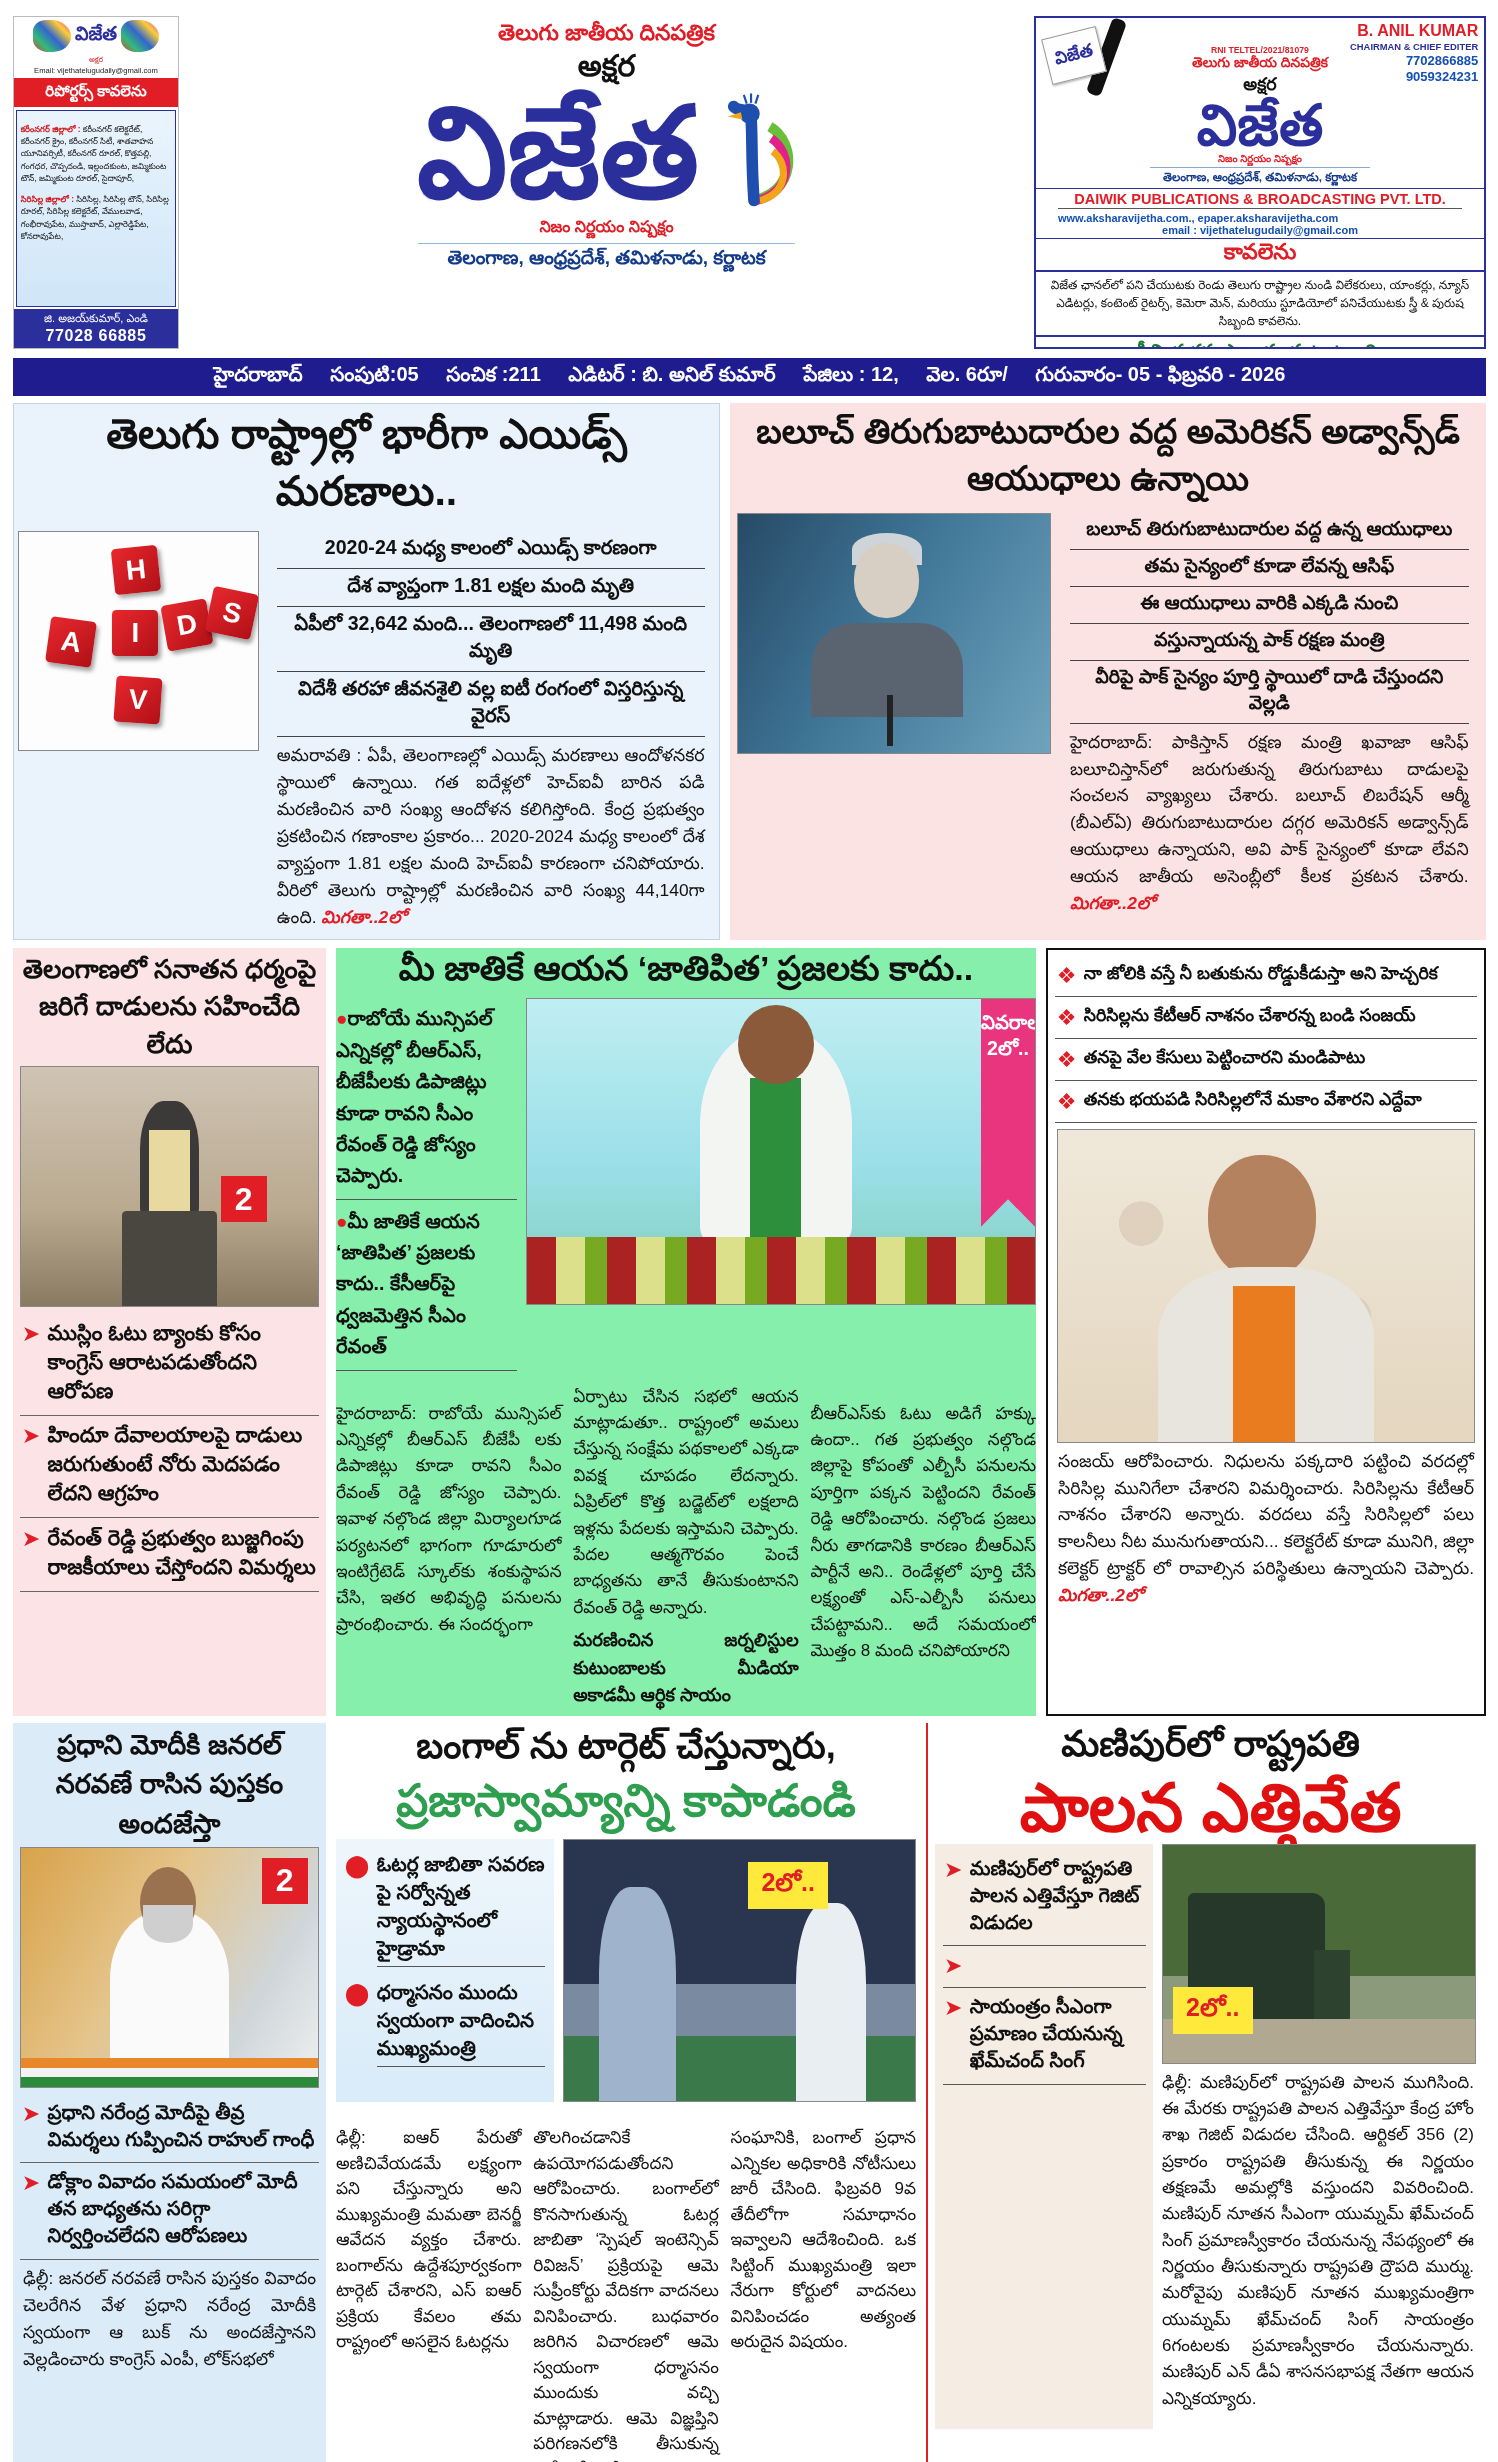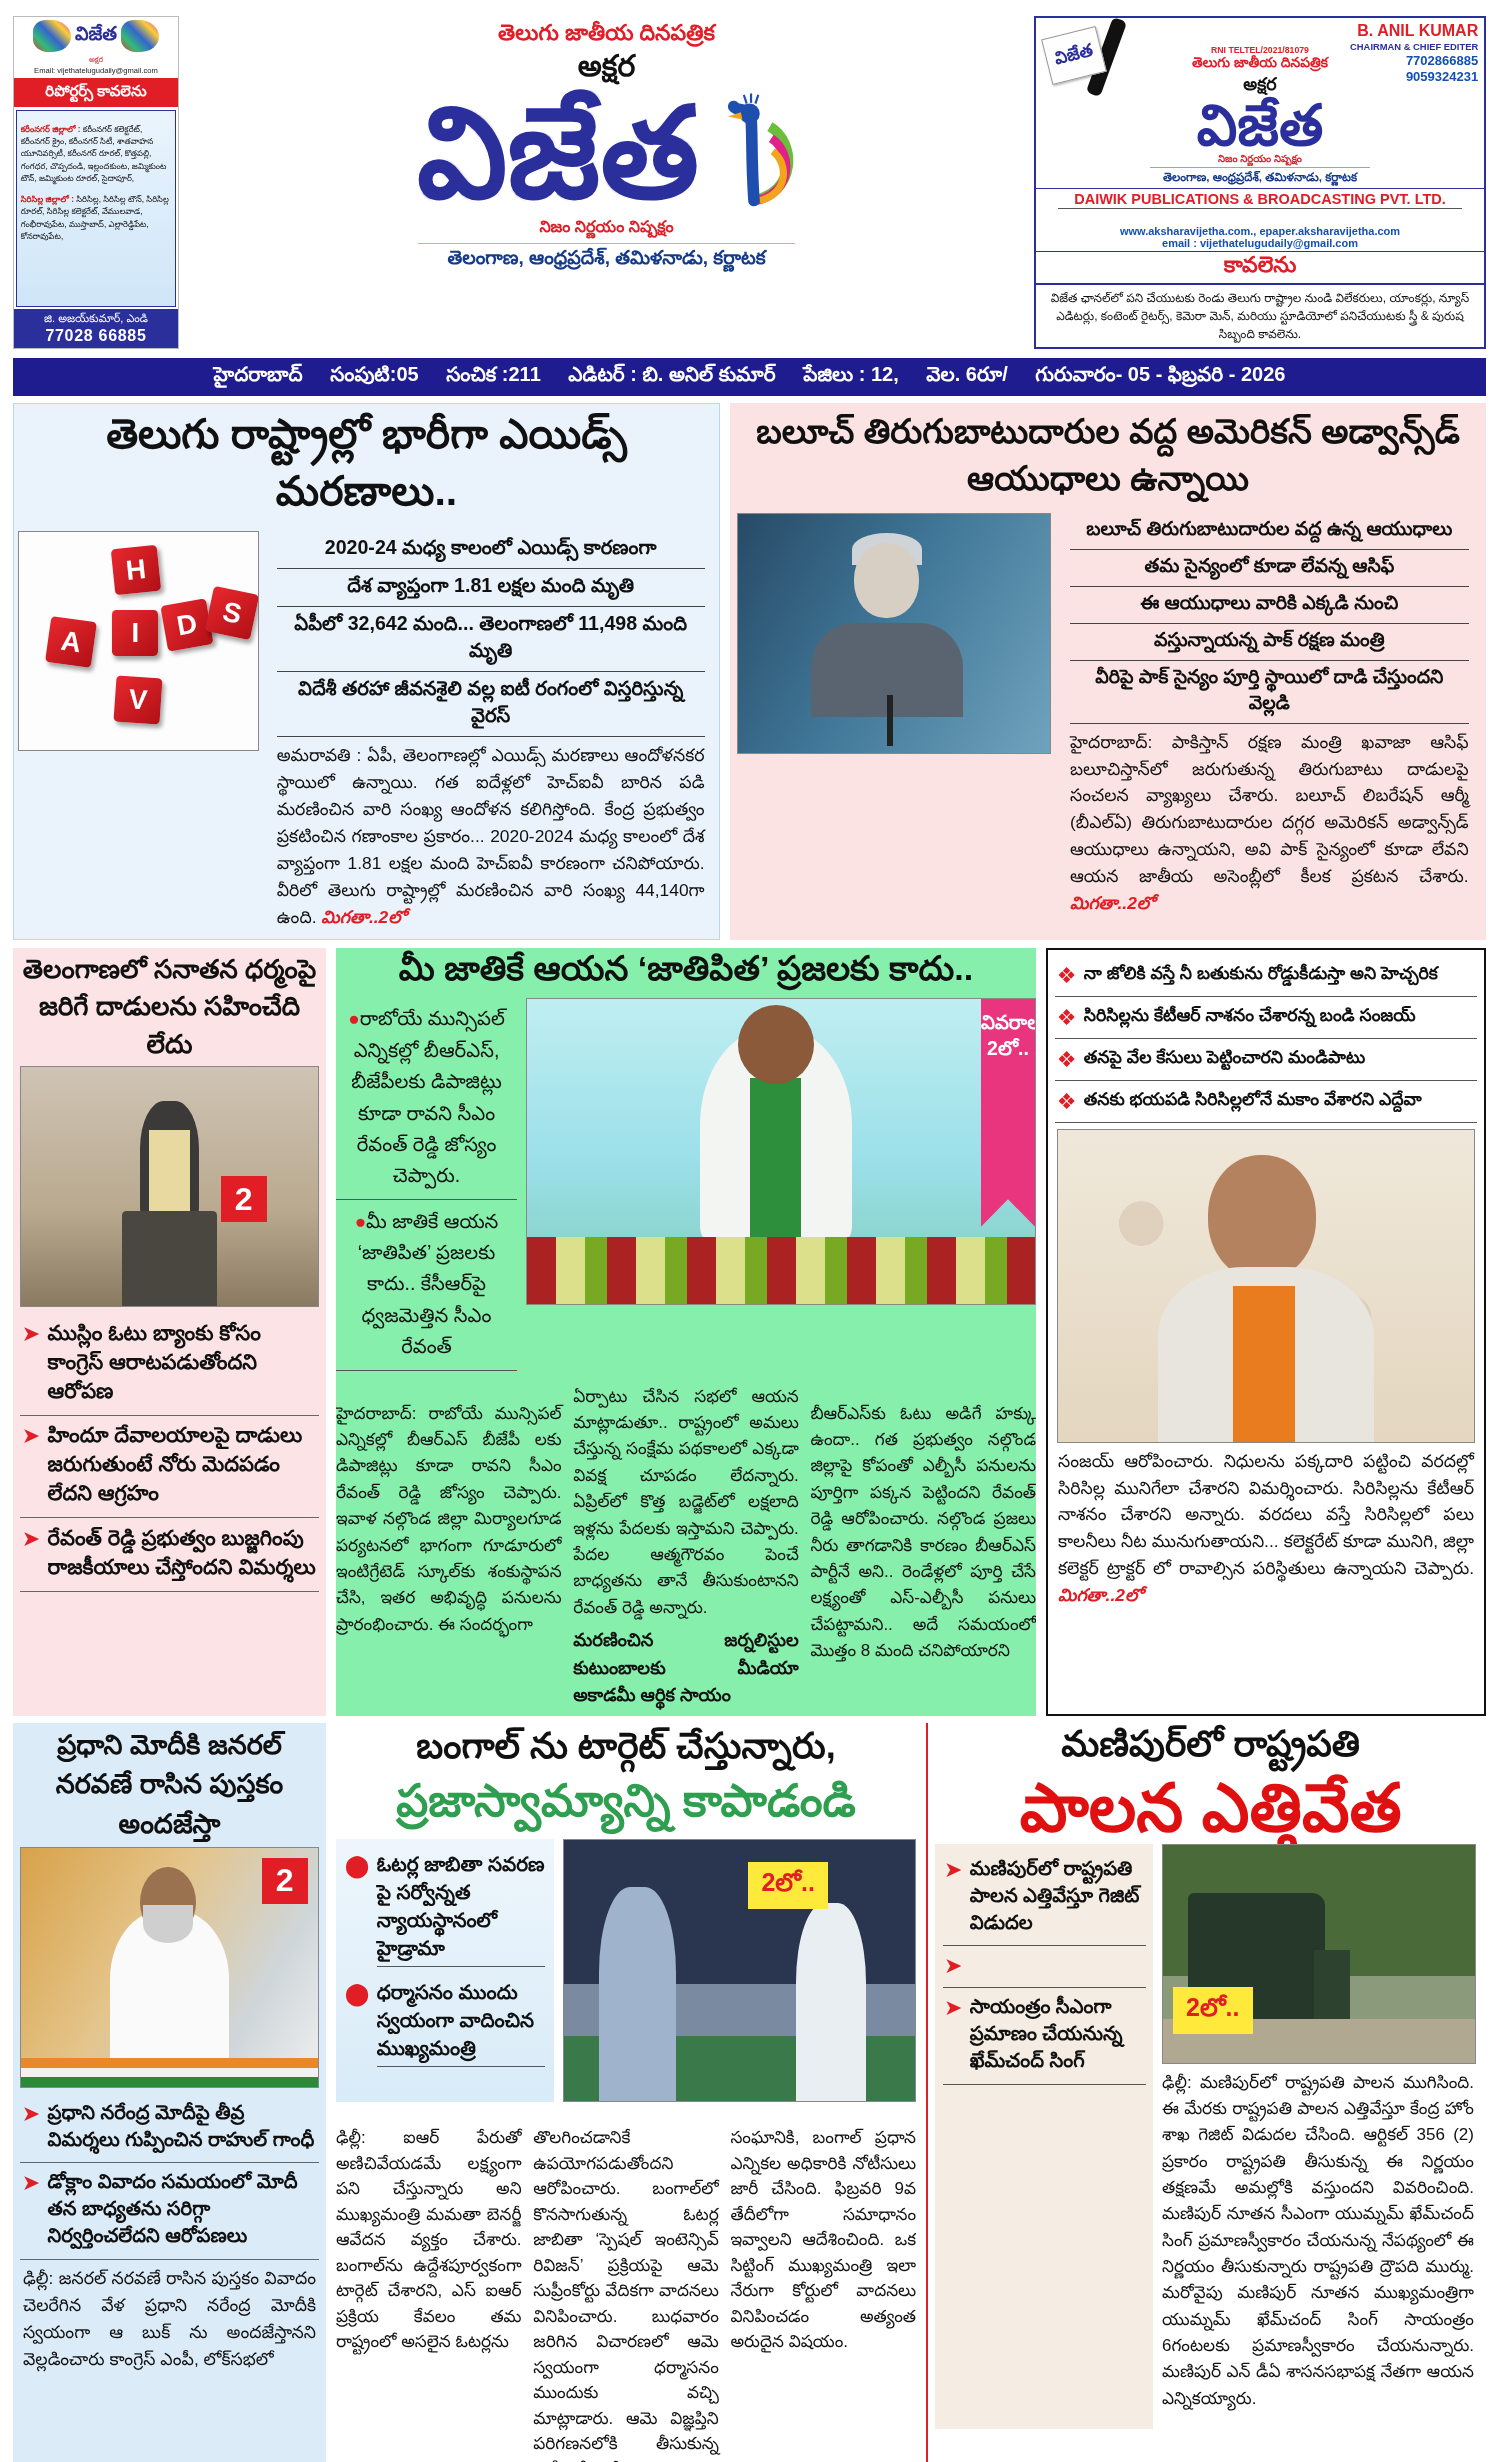--- a/index.html
+++ b/index.html
@@ -35,21 +35,21 @@
   .adr-owner .rl{color:#2b2f9c;font-weight:bold;font-size:9.4px;}
   .adr-owner .pp{color:#1450b4;font-weight:bold;font-size:13px;}
   .adr-center{text-align:center;margin-top:-46px;}
   .adr-rni{color:#e11d26;font-size:8.7px;font-weight:bold;}
   .adr-tag{color:#e11d26;font-weight:bold;font-size:13.8px;}
   .adr-prefix{font-weight:bold;font-size:17.4px;}
   .adr-title{color:#2b2f9c;font-weight:900;font-size:57px;line-height:.95;}
   .adr-motto{color:#e11d26;font-size:10px;font-weight:bold;margin-top:1.5px;}
   .adr-states{color:#143a8a;font-weight:bold;font-size:11.6px;border-top:0.7px solid #8ac;display:inline-block;padding:1.5px 13px 0;}
   .adr-daiwik{color:#e11d26;font-weight:bold;font-size:14.5px;text-align:center;border-top:1.5px solid #2b2f9c;margin-top:1.5px;padding-top:1.5px;}
-  .adr-web{color:#1450b4;font-weight:bold;font-size:11px;text-align:center;border-top:1.5px solid #555;margin:1.5px 22px 0;padding-top:16px;}
+  .adr-web{color:#1450b4;font-weight:bold;font-size:11px;border-top:1.5px solid #555;margin:1.5px 22px 0;padding-top:3px;}
   .adr-mail{color:#1450b4;font-weight:bold;font-size:11px;text-align:center;}
   .adr-kav{color:#e11d26;font-weight:900;font-size:22px;text-align:center;border-top:1.5px solid #2b2f9c;margin-top:1.5px;}
   .adr-body{border-top:2.2px solid #2b2f9c;font-size:12px;padding:4.4px 7.3px;text-align:center;line-height:1.5;}
   .adr-sen{border-top:2.2px solid #2b2f9c;color:#1c7a2e;font-weight:900;font-size:19.6px;text-align:center;padding-top:2.9px;}
   
   .datebar{background:#1f1c8f;color:#fff;display:flex;gap:27.6px;align-items:center;justify-content:center;font-weight:bold;font-size:20px;height:38px;margin:2.9px 13px;}
   
   main{display:block;padding:0 13px;}
   .row{display:flex;gap:10px;margin-top:7.3px;align-items:stretch;}
   .art{box-sizing:border-box;overflow:hidden;}
@@ -88,21 +88,21 @@
   .sanatana{flex:0 0 313px;background:#fbe3e6;}
   .sanatana h2{font-size:26px;line-height:1.45;}
   .san-photo{height:239px;margin:2.9px 7.3px;background:linear-gradient(180deg,#cfc4b4,#b9a98f 60%,#8a7a62);}
   .san-podium{position:absolute;left:34%;bottom:0;width:32%;height:40%;background:#4a4640;border-radius:4.4px 4.4px 0 0;}
   .san-man{position:absolute;left:40%;top:14%;width:20%;height:50%;background:#3c3a38;border-radius:40% 40% 10% 10%;}
   .san-scarf{position:absolute;left:43%;top:26%;width:14%;height:36%;background:#e8d9a0;}
   .kcr{flex:0 0 700px;background:#86efac;}
   .kcr-kicker{font-size:34px;text-align:center;font-weight:900;margin:1.5px 0;}
   .kcr-title{color:#232a96;font-size:52px;text-align:center;font-weight:900;letter-spacing:0.7px;margin:5.8px 0;}
   .kcr-flex{display:flex;gap:8.7px;}
-  .kcr-side{flex:0 0 181px;font-weight:normal;font-size:19.6px;line-height:1.6;text-align:center;}
+  .kcr-side{flex:0 0 181px;font-weight:bold;font-size:19.6px;line-height:1.6;}
   .kcr-side p{border-bottom:1.5px solid #555;padding-bottom:7.3px;margin:5.8px 0;}
   .dot{color:#e11d26;font-size:19px;}
   .kcr-photo{flex:1;height:305px;background:linear-gradient(180deg,#bfeef2 0%,#9adfe8 55%,#7fcdb7 100%);position:relative;}
   .rev-man{position:absolute;left:34%;top:10%;width:30%;height:70%;background:#f2f5f2;border-radius:45% 45% 8% 8%;}
   .rev-scarf{position:absolute;left:44%;top:26%;width:10%;height:52%;background:#2d8f3c;}
   .rev-head{position:absolute;left:41.5%;top:2%;width:15%;height:26%;background:#8a5a3a;border-radius:50%;}
   .flowers{position:absolute;bottom:0;left:0;right:0;height:22%;background:repeating-linear-gradient(90deg,#a22 0 29px,#dde08a 29px 58px,#7a2 58px 80px);}
   .ribbon{position:absolute;right:0;top:0;width:54px;height:218px;background:#e8357e;color:#fff;font-weight:900;font-size:19.6px;text-align:center;padding-top:10px;clip-path:polygon(0 0,100% 0,100% 100%,50% 88%,0 100%);line-height:1.35;}
   .kcr-body{display:flex;gap:11.6px;margin-top:7.3px;}
   .kcr-body .col{flex:1;font-size:17px;line-height:1.55;text-align:justify;}

